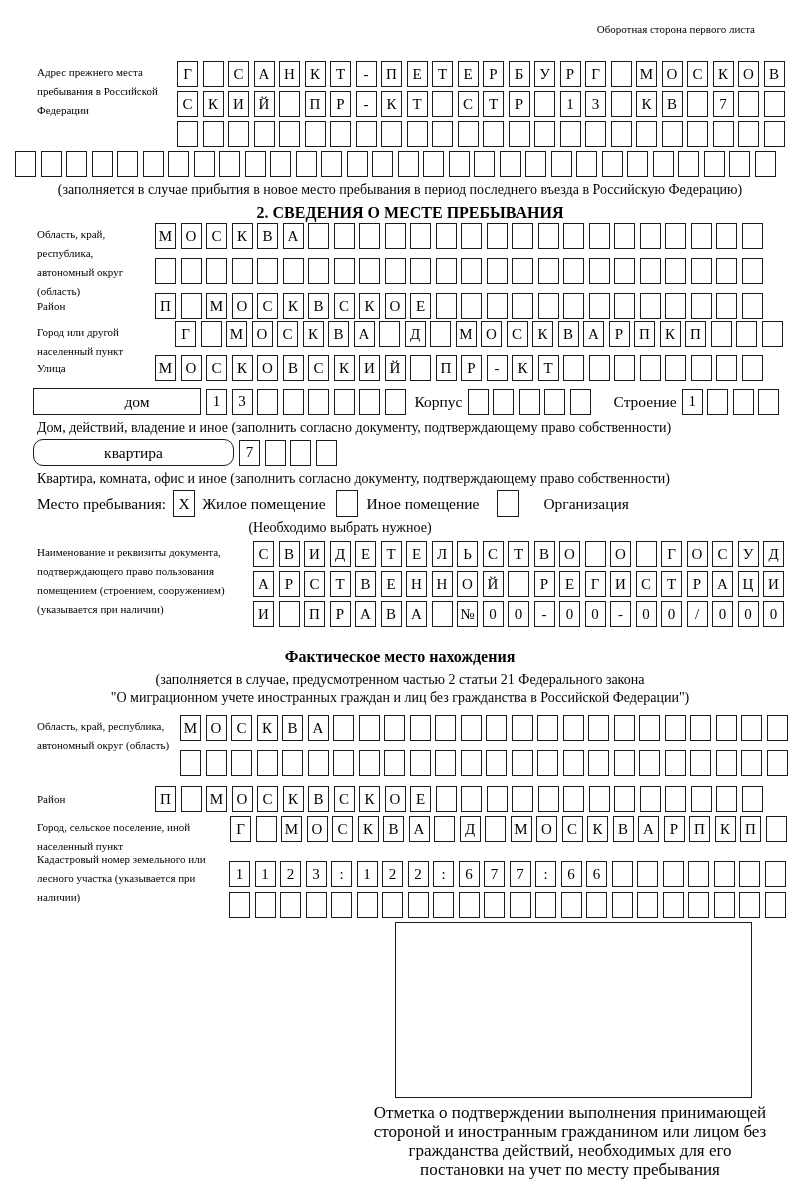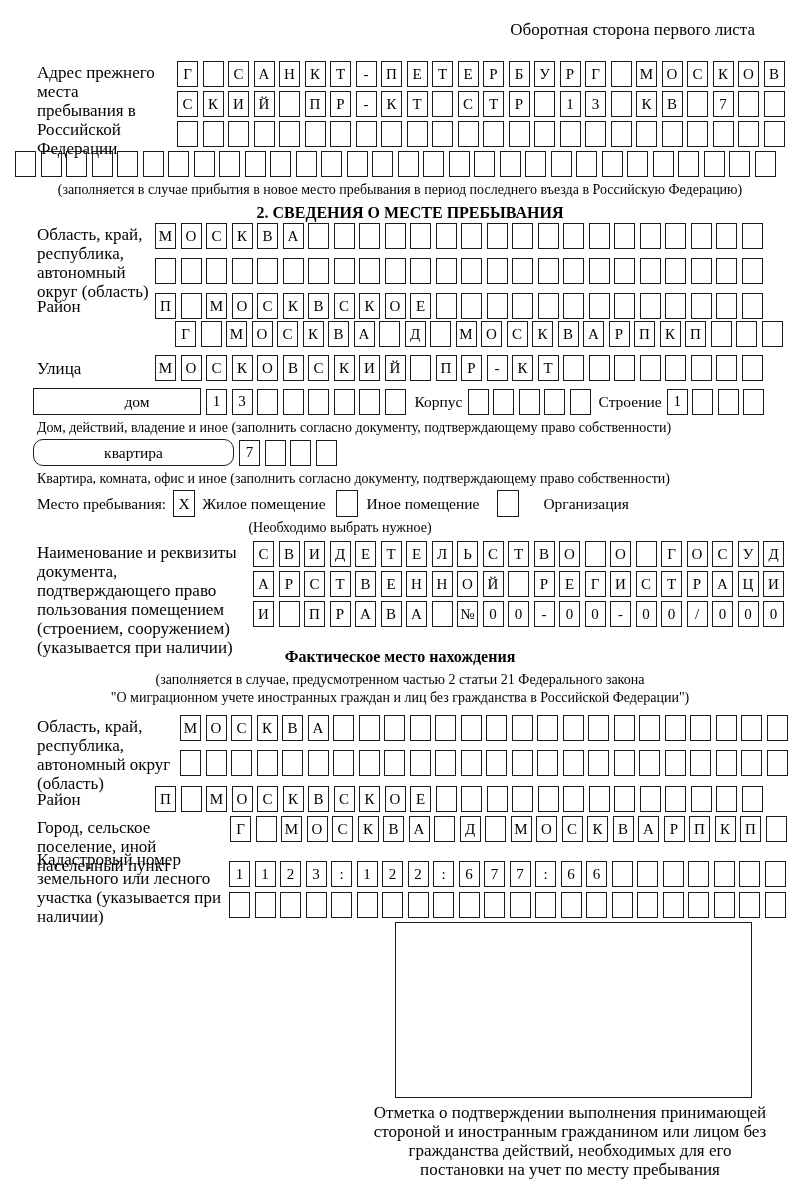--- a/index.html
+++ b/index.html
@@ -1,19 +1,19 @@
 <!DOCTYPE html>
 <html lang="ru"><head>
 <meta charset="utf-8">
 <style>
   html,body { margin:0; padding:0; background:#fff; }
   .page { position:relative; width:800px; height:1180px; background:#fff; color:#000;
           font-family:"Liberation Serif","DejaVu Serif",serif; overflow:hidden; }
   .row  { position:relative; display:flex; align-items:flex-start; }
-  .lbl  { position:absolute; left:0; top:2px; font-size:17px; line-height:19px; }
+  .lbl  { position:absolute; left:0; top:2px; font-size:11px; line-height:19px; }
   .inl  { font-size:15.5px; line-height:27px; white-space:nowrap; }
   .stack{ display:flex; flex-direction:column; }
   .cells{ display:flex; gap:4.5px; }
   .cell { flex:none; width:21px; height:26px; border:1.5px solid #1b1b1b; box-sizing:border-box;
           display:flex; align-items:center; justify-content:center; font-size:15px; line-height:1; }
   .wbox { flex:none; border:1.5px solid #1b1b1b; height:27px; box-sizing:border-box;
           display:flex; align-items:center; justify-content:center; font-size:15.5px; }
   .cb   { flex:none; width:22px; height:27px; border:1.5px solid #1b1b1b; box-sizing:border-box;
           display:flex; align-items:center; justify-content:center; font-size:15.5px; }
   .cap  { font-size:14px; line-height:18px; }
@@ -228,20 +228,21 @@
         <span class="cell"></span>
         <span class="cell"></span>
         <span class="cell"></span>
         <span class="cell"></span>
         <span class="cell"></span>
         <span class="cell"></span>
       </div>
   </div>
 
   <div class="row" style="margin:2px 0 0 37px;">
+    <div class="lbl" style="width:132px;">Город или другой населенный пункт</div>
     <div class="cells" style="margin-left:138px;">
         <span class="cell">Г</span>
         <span class="cell"></span>
         <span class="cell">М</span>
         <span class="cell">О</span>
         <span class="cell">С</span>
         <span class="cell">К</span>
         <span class="cell">В</span>
         <span class="cell">А</span>
         <span class="cell"></span>
@@ -306,21 +307,21 @@
         <span class="cell"></span>
       </div>
     <div class="inl" style="margin-left:9px;">Корпус</div>
     <div class="cells" style="margin-left:5px;">
         <span class="cell"></span>
         <span class="cell"></span>
         <span class="cell"></span>
         <span class="cell"></span>
         <span class="cell"></span>
       </div>
-    <div class="inl" style="margin-left:8px;">Строение</div>
+    <div class="inl" style="margin-left:23px;">Строение</div>
     <div class="cells" style="margin-left:5px;">
         <span class="cell">1</span>
         <span class="cell"></span>
         <span class="cell"></span>
         <span class="cell"></span>
       </div>
   </div>
   <div class="cap" style="margin:4px 0 0 37px;">Дом, действий, владение и иное (заполнить согласно документу, подтверждающему право собственности)</div>
 
   <div class="row" style="margin:2px 0 0 33px;align-items:center;">

